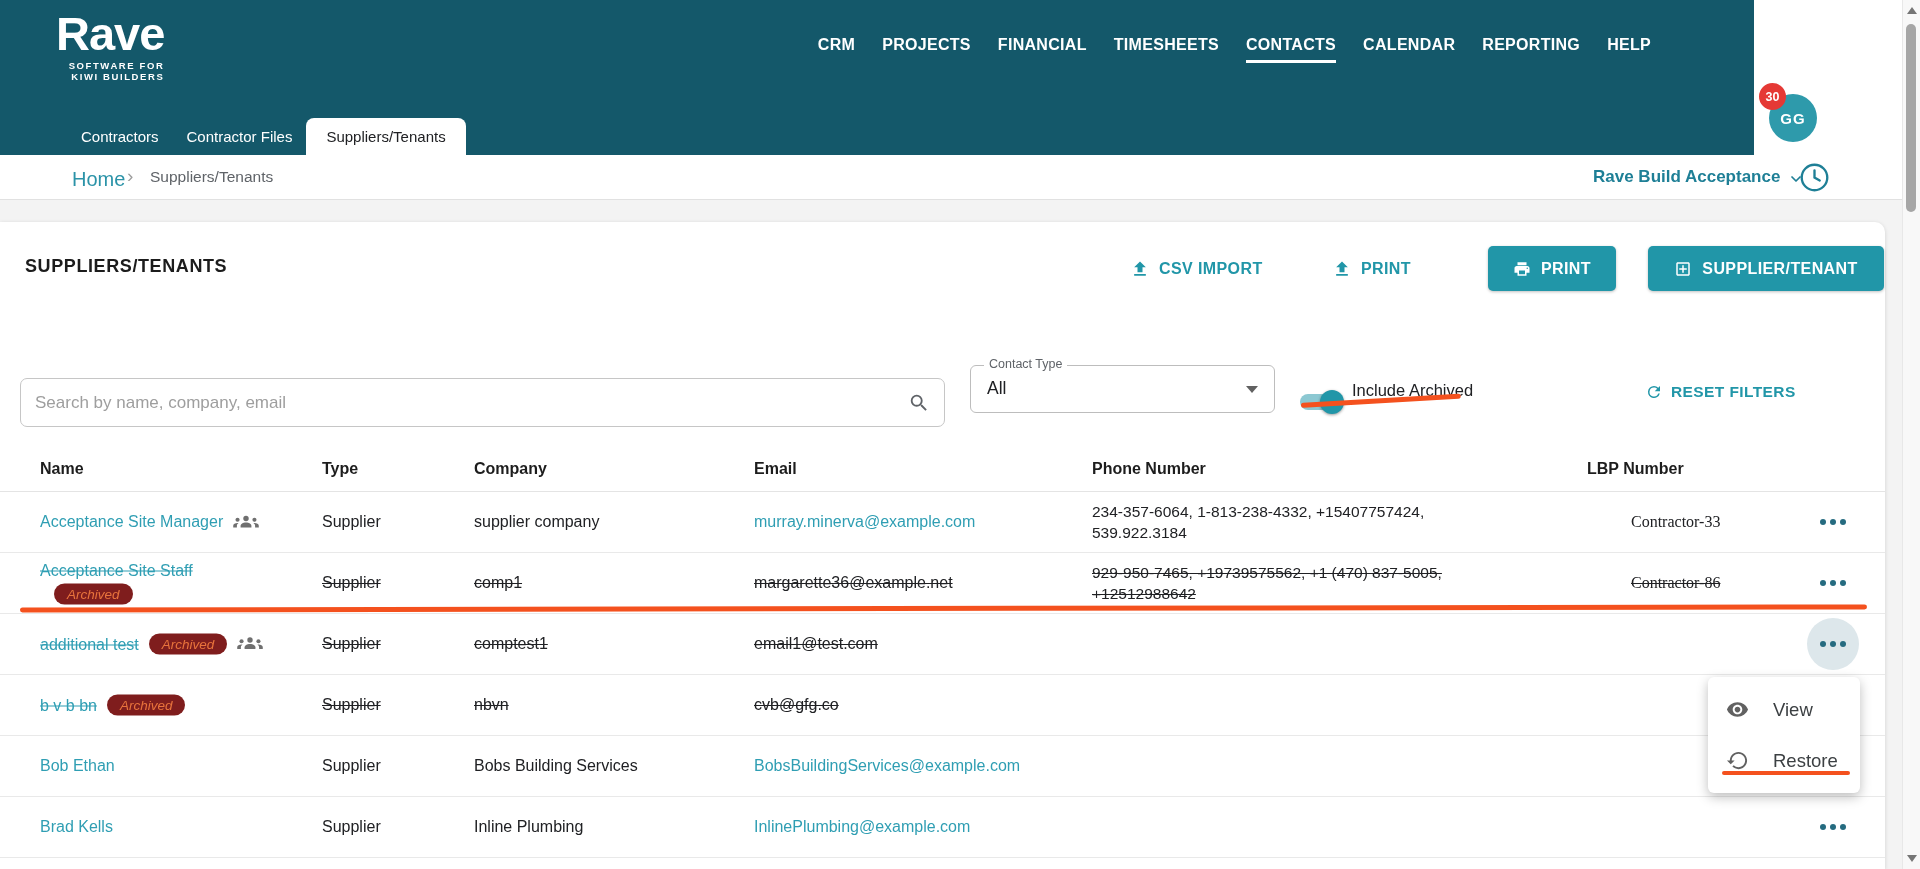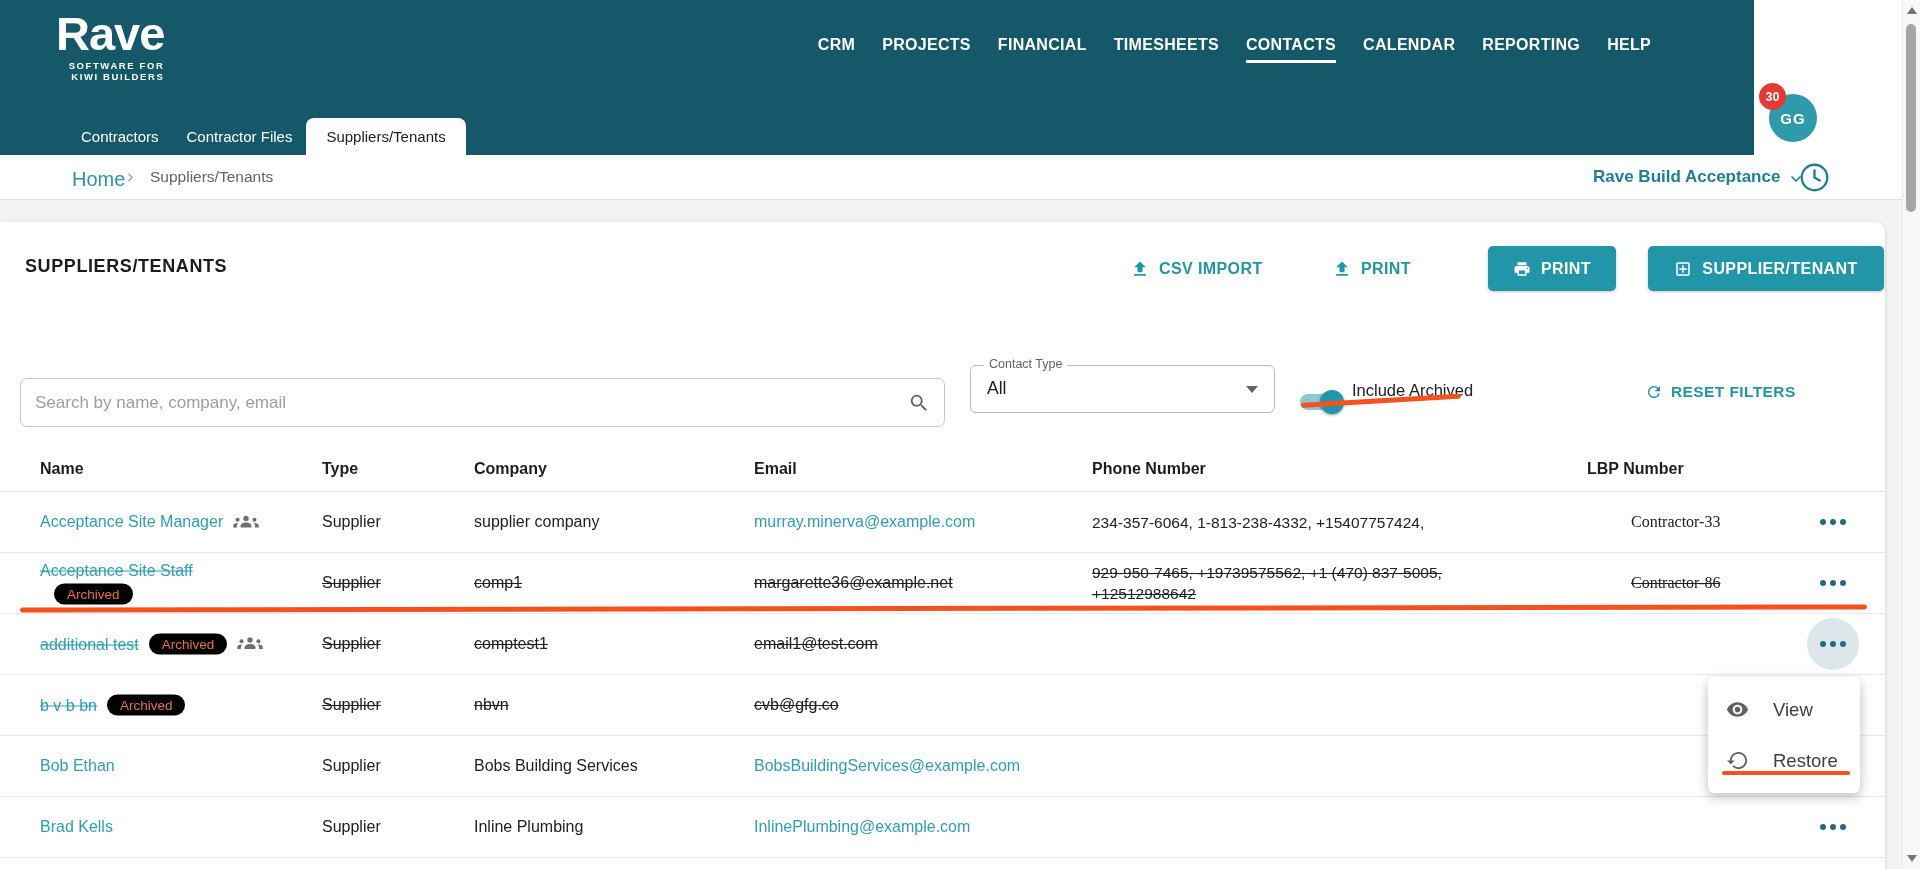--- a/index.html
+++ b/index.html
@@ -65,21 +65,21 @@
   .name-cell  { left:40px;  width:275px; }
   .type-cell  { left:322px; width:130px; }
   .company-cell { left:474px; width:260px; }
   .email-cell { left:754px; width:330px; }
   .phone-cell { left:1092px; width:430px; font-size:15.5px; line-height:21px; }
   .lbp-cell   { left:1631px; width:160px;font-family:Liberation Serif, serif; }
   .link { color:#2f9eb3; cursor:pointer; }
   .plain { color:#202124; }
   .struck { text-decoration:line-through; }
   .name-line { display:flex; align-items:center; gap:10px; }
-  .archived-badge { display:inline-block; background:#000000; color:#e8733c; font-size:13.5px; padding:3px 13px; border-radius:12px; text-decoration:none; white-space:nowrap; }
+  .archived-badge { display:inline-block; background:#7f1d1d; color:#e8733c; font-size:13.5px; padding:3px 13px; border-radius:12px; text-decoration:none; white-space:nowrap;font-style:italic; }
   .archived-badge.below { margin:4px 0 0 14px; align-self:flex-start; }
   .name-col-stack { display:flex; flex-direction:column; }
   .group-icon { display:flex; }
   .dots-btn { position:absolute; left:1807px; top:4px; width:52px; height:52px; border-radius:50%; display:flex; align-items:center; justify-content:center; cursor:pointer; color:#256b80; }
   .dots-btn.active { background:#dde7eb; }
   .dots-btn i { width:6px; height:6px; border-radius:50%; background:currentColor; margin:0 2px; }
 
   
   .context-menu { position:absolute; left:1708px; top:677px; width:152px; height:116px; background:#fff; border-radius:6px; box-shadow:0 4px 12px rgba(0,0,0,.26); z-index:20; padding-top:7px; }
   .menu-item { height:51px; display:flex; align-items:center; gap:24px; padding-left:18px; cursor:pointer; }
@@ -237,20 +237,21 @@
                     <path d="M19.8 7c-.3 0-.6 0-.9.2 1 .6 1.5 1.4 1.5 2.3V11h3.4V9.4C23.8 8 22 7 19.8 7z"></path>
                   </svg>
                 </span>
               </div>
             </div>
             <div class="cell type-cell">Supplier</div>
             <div class="cell company-cell">supplier company</div>
             <div class="cell email-cell link">murray.minerva@example.com</div>
             <div class="cell phone-cell">
               <div class="phone-line">234-357-6064, 1-813-238-4332, +15407757424,</div>
+              <div class="phone-line">539.922.3184</div>
             </div>
             <div class="cell lbp-cell">Contractor-33</div>
             <div class="dots-btn">
               <i></i>
               <i></i>
               <i></i>
             </div>
           </div>
           <div class="trow">
             <div class="cell name-cell name-col-stack">

